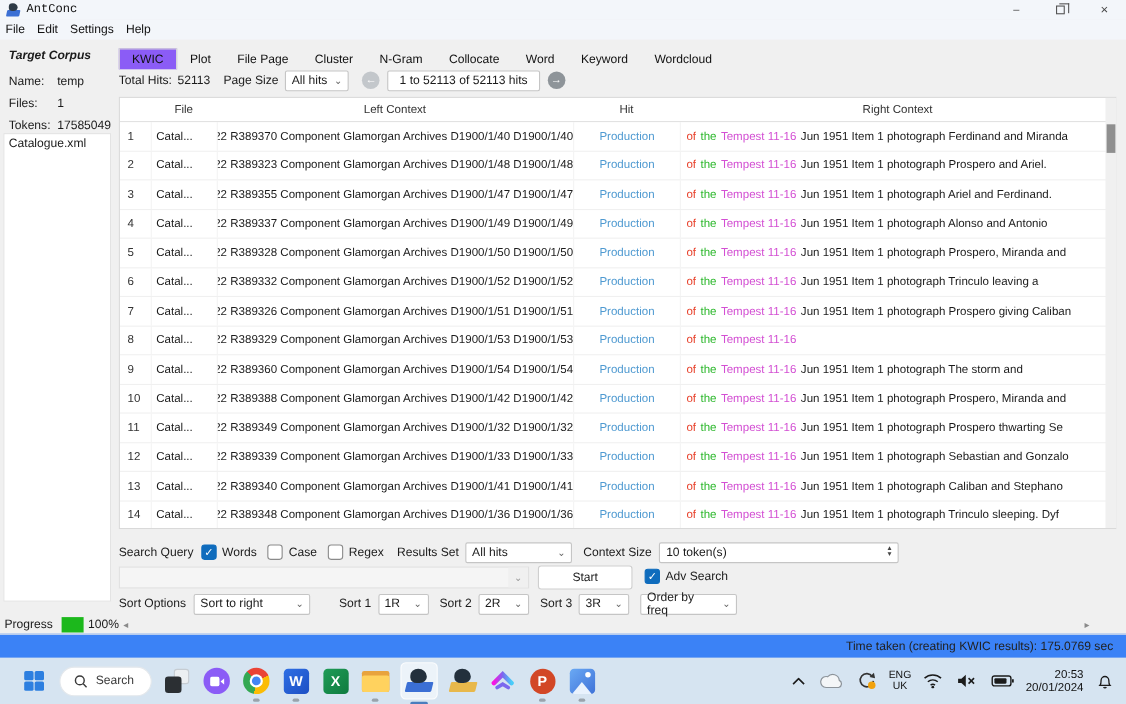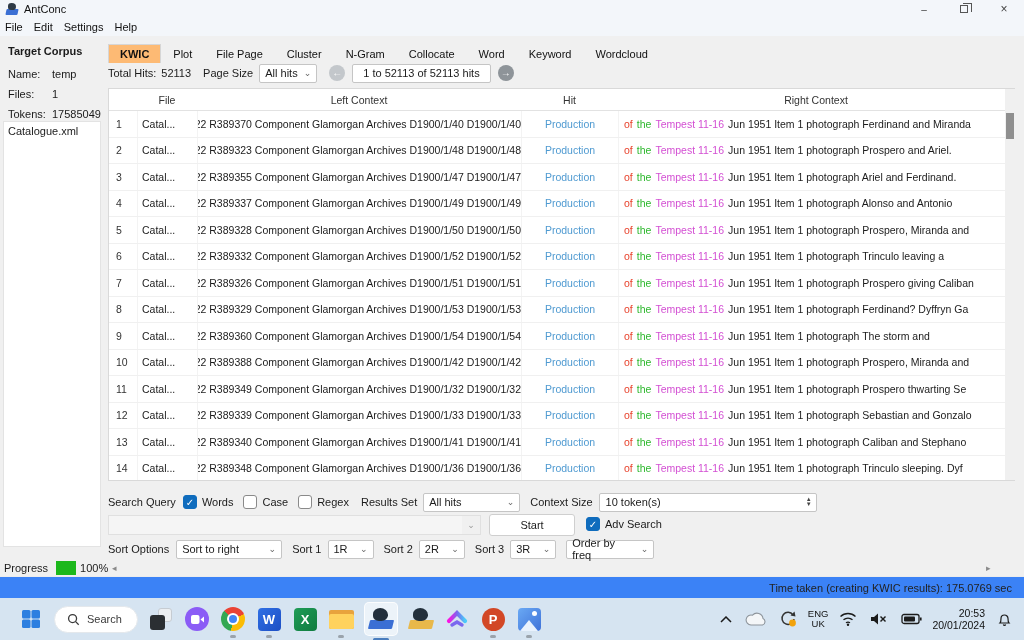--- a/index.html
+++ b/index.html
@@ -5,43 +5,43 @@
   * { margin:0; padding:0; box-sizing:border-box; }
   html,body { width:1024px; height:640px; overflow:hidden; }
   body { font-family:"Liberation Sans", sans-serif; font-size:11px; color:#1b1b1b; }
   .win { position:relative; width:1024px; height:640px; background:#f0f0f0; overflow:hidden; }
 
   
   .titlebar { position:absolute; top:0; left:0; width:100%; height:18px; background:#f3f6fa; display:flex; align-items:center; }
   .app-ico { width:12px; height:12px; margin-left:6px; position:relative; }
   .app-ico .book { position:absolute; bottom:0; left:0; width:12px; height:6px; background:#3b6fd4; transform:skewX(-12deg); border-radius:1px; }
   .app-ico .ant  { position:absolute; top:0;  left:2px; width:8px; height:7px; background:#2e3a46; border-radius:50% 60% 55% 45%; }
-  .title-text { margin-left:6px; font-size:11px; color:#111; }
+  .title-text { margin-left:6px; font-size:11px; color:#111;font-family:Liberation Mono, monospace; }
   .win-controls { margin-left:auto; display:flex; height:100%; }
   .wc-btn { width:40px; height:100%; display:flex; align-items:center; justify-content:center; color:#444; font-size:10px; }
   .restore-glyph { width:8px; height:8px; border:1px solid #555; position:relative; background:#f3f6fa; }
   .restore-glyph::before { content:""; position:absolute; top:-3px; left:2px; width:8px; height:8px; border:1px solid #555; border-bottom:none; border-left:none; }
 
   
   .menubar { position:absolute; top:18px; left:0; width:100%; height:18px; background:#f3f6fa; display:flex; align-items:center; padding-left:5px; gap:11px; }
   .menu-item { color:#111; }
 
   
-  .sidebar-title { position:absolute; top:45px; left:8px; font-weight:bold; }
+  .sidebar-title { position:absolute; top:45px; left:8px; font-weight:bold;font-style:italic; }
   .sidebar-fields { position:absolute; top:64px; left:8px; width:95px; }
   .sb-row { display:flex; height:20px; align-items:center; }
   .sb-label { width:44px; }
   .sb-value { white-space:nowrap; }
   .filelist { position:absolute; top:121px; left:3px; width:98px; height:426px; background:#fff; border:1px solid #e3e3e3; padding:3px 4px; }
   .file-item { white-space:nowrap; overflow:hidden; }
 
   
   .tabs { position:absolute; top:44px; left:108px; display:flex; height:19px; }
   .tab { padding:0 11px; display:flex; align-items:center; color:#111; border:1px solid transparent; border-bottom:none; }
-  .tab.active { background:#fdba74; border-color:#d6d6d6;font-weight:bold; }
+  .tab.active { background:#8b5cf6; border-color:#d6d6d6; }
 
   
   .toolbar { position:absolute; top:63px; left:108px; height:20px; display:flex; align-items:center; }
   .b { font-weight:normal; }
   .dd { display:inline-flex; align-items:center; justify-content:space-between; background:#fff; border:1px solid #c5c5c5; height:19px; padding:0 5px; border-radius:2px; }
   .dd .chev { color:#666; font-size:9px; margin-left:6px; }
   .circle-btn { width:16px; height:16px; border-radius:50%; color:#fff; display:flex; align-items:center; justify-content:center; font-size:10px; line-height:1; }
   .circle-back { background:#c3c7cb; }
   .circle-fwd { background:#8e9499; }
   .range-box { background:#fff; border:1px solid #c5c5c5; height:19px; display:flex; align-items:center; padding:0 10px; border-radius:2px; }
@@ -282,21 +282,20 @@
         </div>
         <div class="tr">
           <div class="c c-num">8</div>
           <div class="c c-file">Catal...</div>
           <div class="c c-left">2022 R389329 Component Glamorgan Archives D1900/1/53 D1900/1/53</div>
           <div class="c c-hit" style="color: rgb(79, 154, 209);">Production</div>
           <div class="c c-right">
             <span class="kwic-word" style="color: rgb(232, 67, 45);">of</span>
             <span class="kwic-word" style="color: rgb(45, 184, 45);">the</span>
             <span class="kwic-word" style="color: rgb(211, 79, 211);">Tempest 11-16</span>
-            <span>Jun 1951 Item 1 photograph Ferdinand? Dyffryn Ga</span>
           </div>
         </div>
         <div class="tr">
           <div class="c c-num">9</div>
           <div class="c c-file">Catal...</div>
           <div class="c c-left">2022 R389360 Component Glamorgan Archives D1900/1/54 D1900/1/54</div>
           <div class="c c-hit" style="color: rgb(79, 154, 209);">Production</div>
           <div class="c c-right">
             <span class="kwic-word" style="color: rgb(232, 67, 45);">of</span>
             <span class="kwic-word" style="color: rgb(45, 184, 45);">the</span>
@@ -407,21 +406,21 @@
     </div>
   </div>
 
   <div class="row3">
     <span class="b">Sort Options</span>
     <span class="dd" style="margin-left:7px;width:106px;">
       <span>Sort to right</span>
         <span class="chev">⌄</span>
     </span>
     <span id="sort-selects" style="display:inline-flex;align-items:center;">
-        <span style="margin-left: 10px;">Sort 1</span>
+        <span style="margin-left: 26px;">Sort 1</span>
         <span class="dd" style="margin-left: 6px; width: 46px;">
           <span>1R</span>
           <span class="chev">⌄</span>
         </span>
         <span style="margin-left: 10px;">Sort 2</span>
         <span class="dd" style="margin-left: 6px; width: 46px;">
           <span>2R</span>
           <span class="chev">⌄</span>
         </span>
         <span style="margin-left: 10px;">Sort 3</span>

